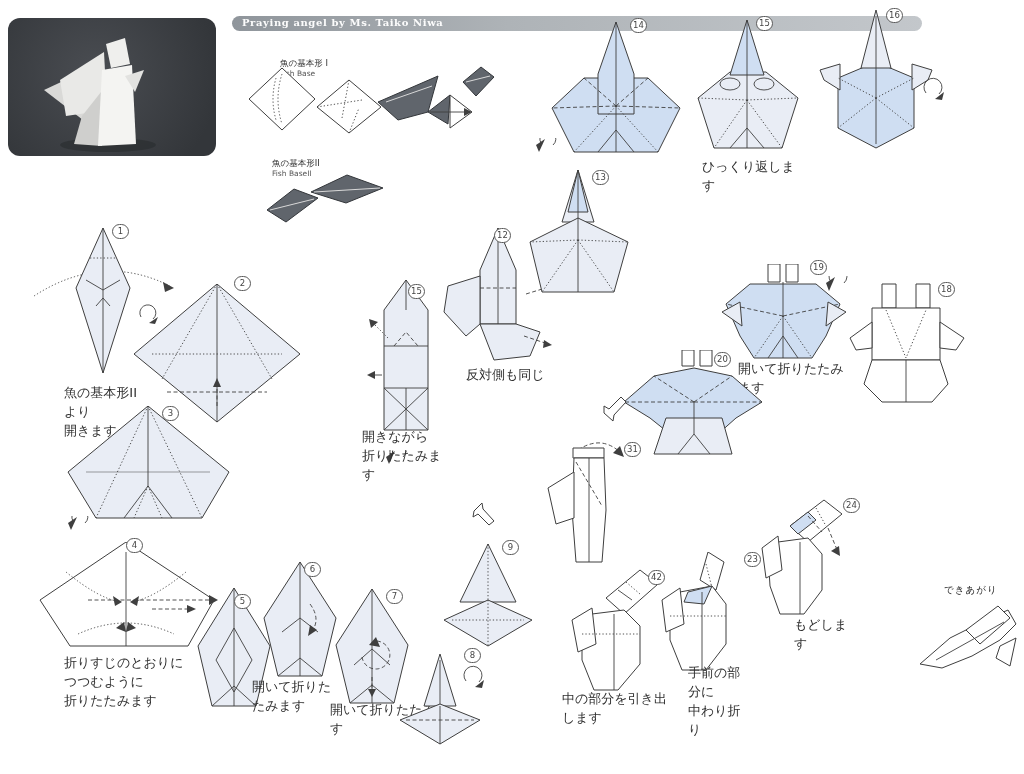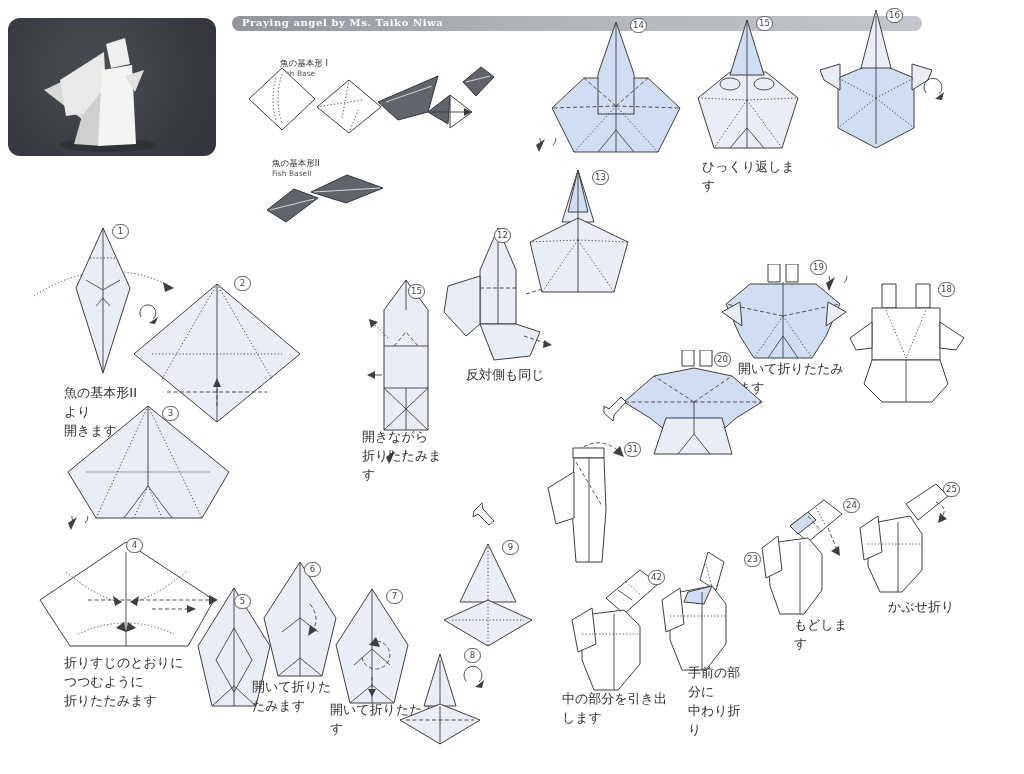--- a/index.html
+++ b/index.html
@@ -464,28 +464,24 @@
       <line class="ln dot" x1="56" y1="10" x2="66" y2="28"></line>
       <polygon class="w" points="18,44 48,40 62,56 62,92 44,116 20,116 10,88 8,56"></polygon>
       <polygon class="w" points="2,50 18,38 22,72 6,80"></polygon>
       <line class="ln" x1="40" y1="44" x2="40" y2="116"></line>
       <path class="ln dash" d="M68,30 L78,54"></path>
         <polygon class="ah" points="80,58 71,53 79,48"></polygon>
     </svg>
     <div class="cap" style="left:34px;top:126px">もどします</div>
   </div>
 
-  <div class="step" style="left:858px;top:476px">
-    <span class="num" style="left:85px;top:6px">25</span>
-    <svg class="fig" width="100" height="116" style="margin-top:6px">
-      <polygon class="w" points="48,22 78,2 90,14 60,38"></polygon>
-      <path class="ln dash" d="M78,20 Q92,26 82,38"></path>
-        <polygon class="ah" points="80,41 89,37 82,31"></polygon>
-      <polygon class="w" points="20,40 52,34 64,52 64,88 44,110 22,110 10,84 10,52"></polygon>
-      <polygon class="w" points="2,46 20,34 24,70 6,78"></polygon>
-      <line class="ln" x1="40" y1="40" x2="40" y2="110"></line>
-      <line class="ln dot" x1="10" y1="62" x2="64" y2="62"></line>
-    </svg>
-    <div class="cap" style="left:30px;top:122px">かぶせ折り</div>
-  </div>
-
+
+  <div class="step" style="left:916px;top:584px">
+    <div class="fin abs" style="left:28px;top:0">できあがり</div>
+    <svg class="fig" width="106" height="72" style="margin-top:18px">
+      <polygon class="w" points="4,62 34,36 70,18 92,8 100,22 84,38 56,54 26,66"></polygon>
+      <polygon class="w" points="50,28 82,4 94,16 64,42"></polygon>
+      <polygon class="w" points="84,44 100,36 94,64 80,56"></polygon>
+      <line class="ln" x1="20" y1="58" x2="88" y2="20"></line>
+    </svg>
+  </div>
 
 </div>
 
 </body></html>

